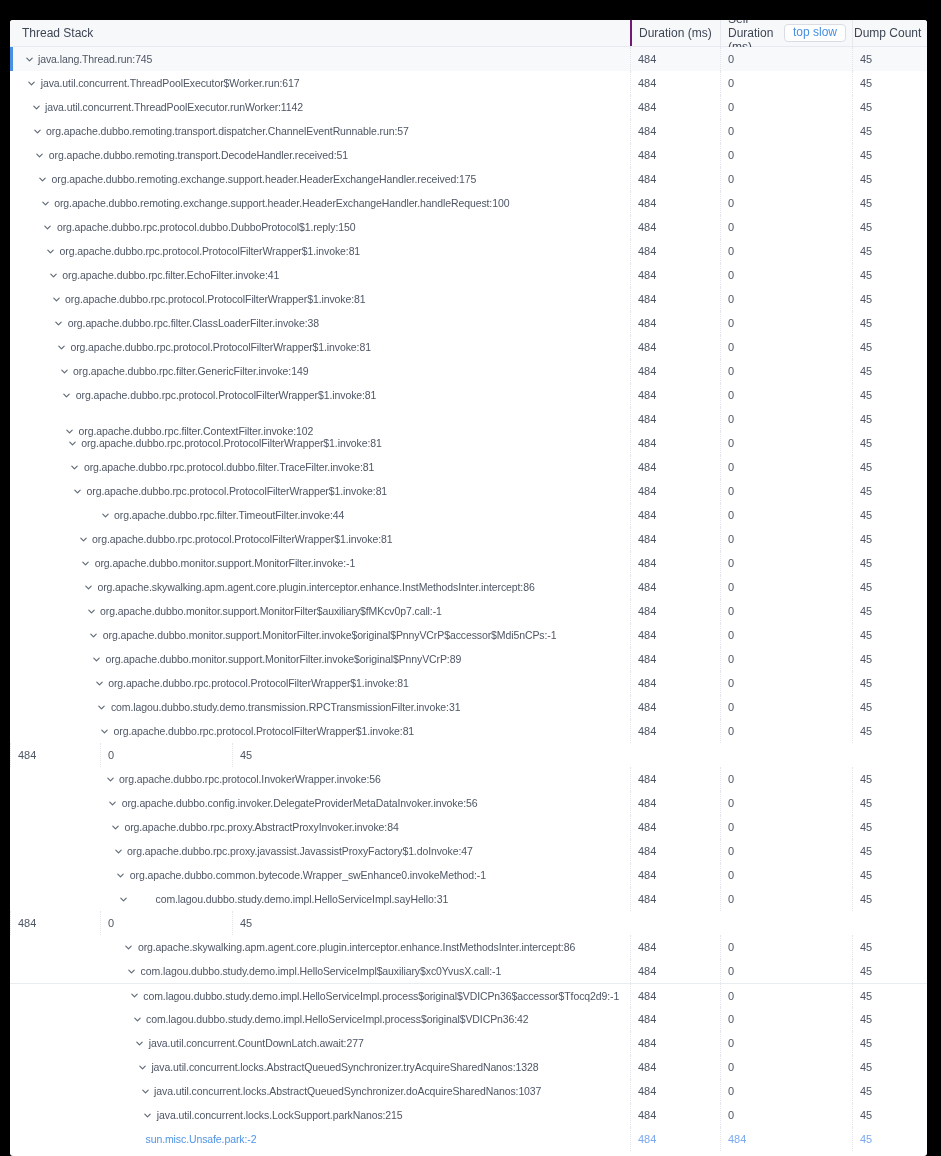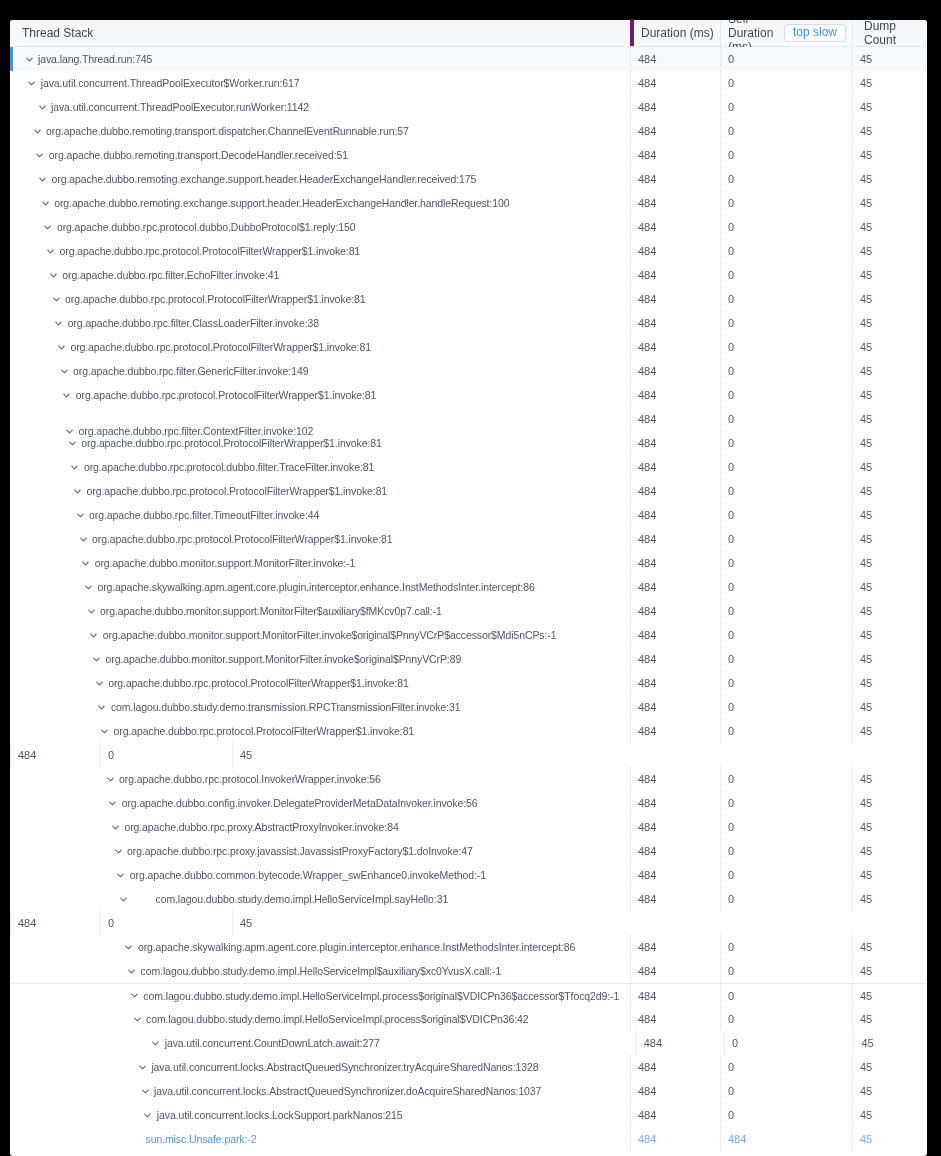--- a/index.html
+++ b/index.html
@@ -26,23 +26,23 @@
     color: #3e4654;
     box-sizing: border-box;
   }
   .hcell {
     box-sizing: border-box;
     display: flex;
     align-items: center;
     height: 100%;
   }
   .hcell.h-thread { width: 620px; padding-left: 12px; }
-  .hcell.h-duration { width: 90px; padding-left: 7px; border-left: 4px solid #701a75; }
+  .hcell.h-duration { width: 90px; padding-left: 7px; border-left: 2px solid #701a75; }
   .hcell.h-self { width: 132px; padding-left: 7px; padding-right: 6px; border-left: 1px solid #e6e9ed; justify-content: space-between; }
-  .hcell.h-dump { width: 75px; padding-left: 11px; border-left: 1px solid #e6e9ed; }
+  .hcell.h-dump { width: 75px; padding-left: 1px; border-left: 1px solid #e6e9ed; }
   .badge {
     font-family: "Liberation Sans", sans-serif;
     font-size: 12px;
     color: #478fdf;
     background: #ffffff;
     border: 1px solid #d9dde3;
     border-radius: 4px;
     padding: 1px 8px 2px 8px;
     line-height: 13px;
     cursor: pointer;
@@ -138,21 +138,21 @@
           <path d="M2 3.5 L5 6.5 L8 3.5" fill="none" stroke="#606a76" stroke-width="1.3" stroke-linecap="round" stroke-linejoin="round"></path>
         </svg>
       </span>
       <span class="frame-label">java.util.concurrent.ThreadPoolExecutor$Worker.run:617</span>
     </div>
     <div class="cell duration-cell">484</div>
     <div class="cell self-cell">0</div>
     <div class="cell dump-cell">45</div>
   </div>
       <div class="row">
-    <div class="cell thread-cell" style="padding-left: 25px; text-align: right;">
+    <div class="cell thread-cell" style="padding-left: 19px; text-align: right;">
       <span class="chevron">
         <svg width="9" height="9" viewBox="0 0 10 10">
           <path d="M2 3.5 L5 6.5 L8 3.5" fill="none" stroke="#606a76" stroke-width="1.3" stroke-linecap="round" stroke-linejoin="round"></path>
         </svg>
       </span>
       <span class="frame-label">java.util.concurrent.ThreadPoolExecutor.runWorker:1142</span>
     </div>
     <div class="cell duration-cell">484</div>
     <div class="cell self-cell">0</div>
     <div class="cell dump-cell">45</div>
@@ -359,21 +359,21 @@
           <path d="M2 3.5 L5 6.5 L8 3.5" fill="none" stroke="#606a76" stroke-width="1.3" stroke-linecap="round" stroke-linejoin="round"></path>
         </svg>
       </span>
       <span class="frame-label">org.apache.dubbo.rpc.protocol.ProtocolFilterWrapper$1.invoke:81</span>
     </div>
     <div class="cell duration-cell">484</div>
     <div class="cell self-cell">0</div>
     <div class="cell dump-cell">45</div>
   </div>
       <div class="row">
-    <div class="cell thread-cell" style="padding-left: 63px;">
+    <div class="cell thread-cell" style="padding-left: 88px;">
       <span class="chevron">
         <svg width="9" height="9" viewBox="0 0 10 10">
           <path d="M2 3.5 L5 6.5 L8 3.5" fill="none" stroke="#606a76" stroke-width="1.3" stroke-linecap="round" stroke-linejoin="round"></path>
         </svg>
       </span>
       <span class="frame-label">org.apache.dubbo.rpc.filter.TimeoutFilter.invoke:44</span>
     </div>
     <div class="cell duration-cell">484</div>
     <div class="cell self-cell">0</div>
     <div class="cell dump-cell">45</div>
@@ -629,21 +629,21 @@
           <path d="M2 3.5 L5 6.5 L8 3.5" fill="none" stroke="#606a76" stroke-width="1.3" stroke-linecap="round" stroke-linejoin="round"></path>
         </svg>
       </span>
       <span class="frame-label">com.lagou.dubbo.study.demo.impl.HelloServiceImpl.process$original$VDICPn36:42</span>
     </div>
     <div class="cell duration-cell">484</div>
     <div class="cell self-cell">0</div>
     <div class="cell dump-cell">45</div>
   </div>
       <div class="row">
-    <div class="cell thread-cell" style="padding-left: 122.7px; margin-left: 16px;">
+    <div class="cell thread-cell" style="padding-left: 122.7px;">
       <span class="chevron">
         <svg width="9" height="9" viewBox="0 0 10 10">
           <path d="M2 3.5 L5 6.5 L8 3.5" fill="none" stroke="#606a76" stroke-width="1.3" stroke-linecap="round" stroke-linejoin="round"></path>
         </svg>
       </span>
       <span class="frame-label">java.util.concurrent.CountDownLatch.await:277</span>
     </div>
     <div class="cell duration-cell">484</div>
     <div class="cell self-cell">0</div>
     <div class="cell dump-cell">45</div>

